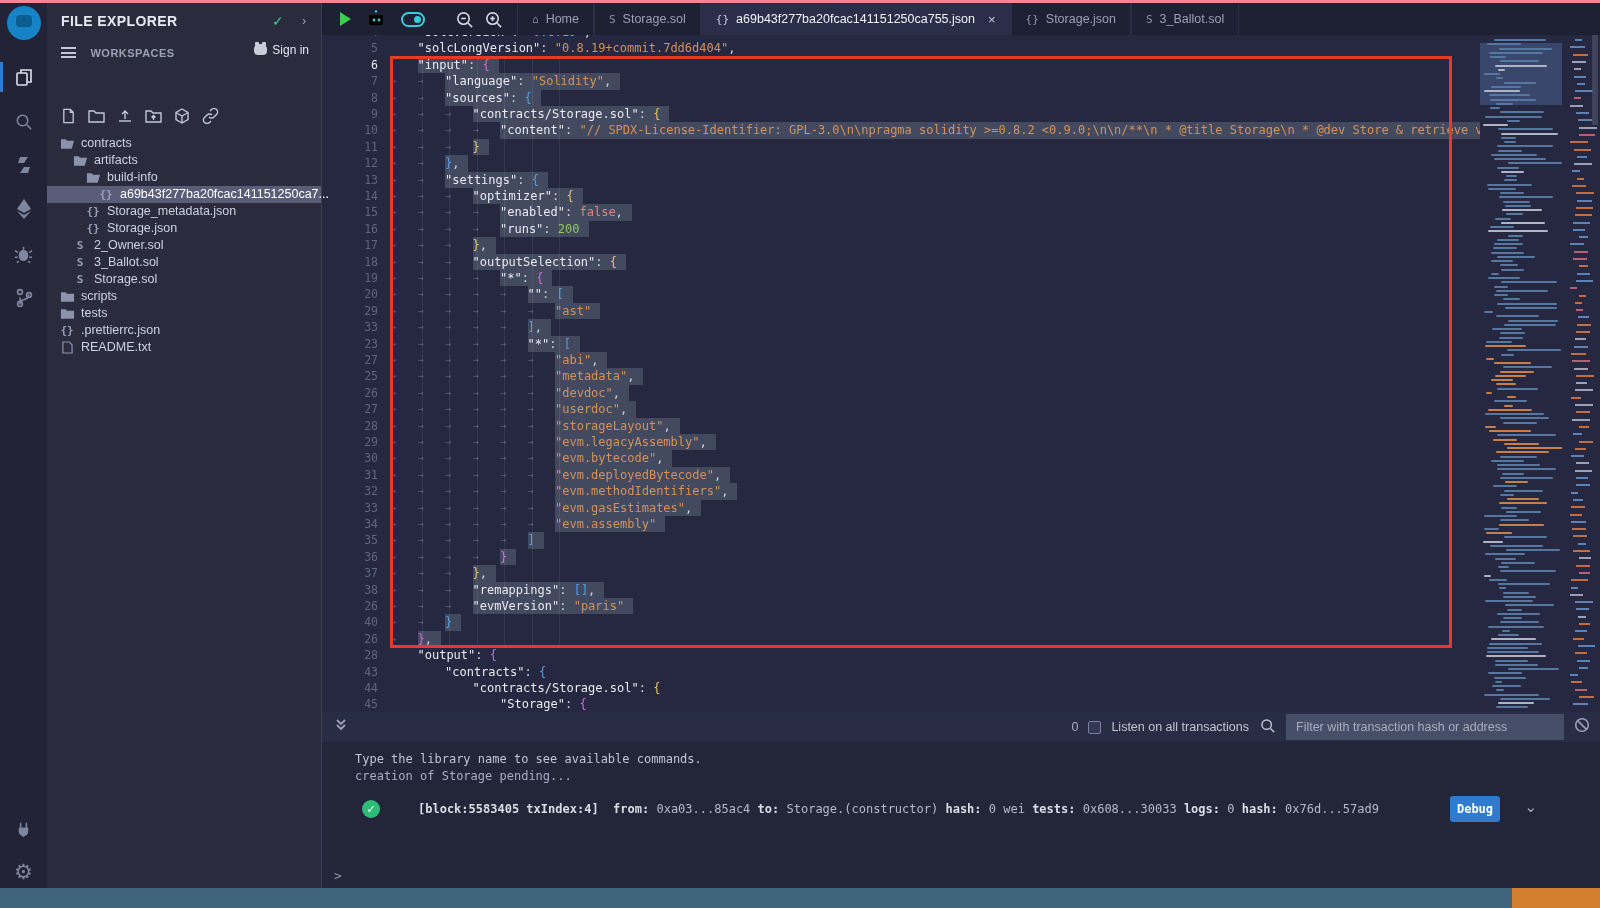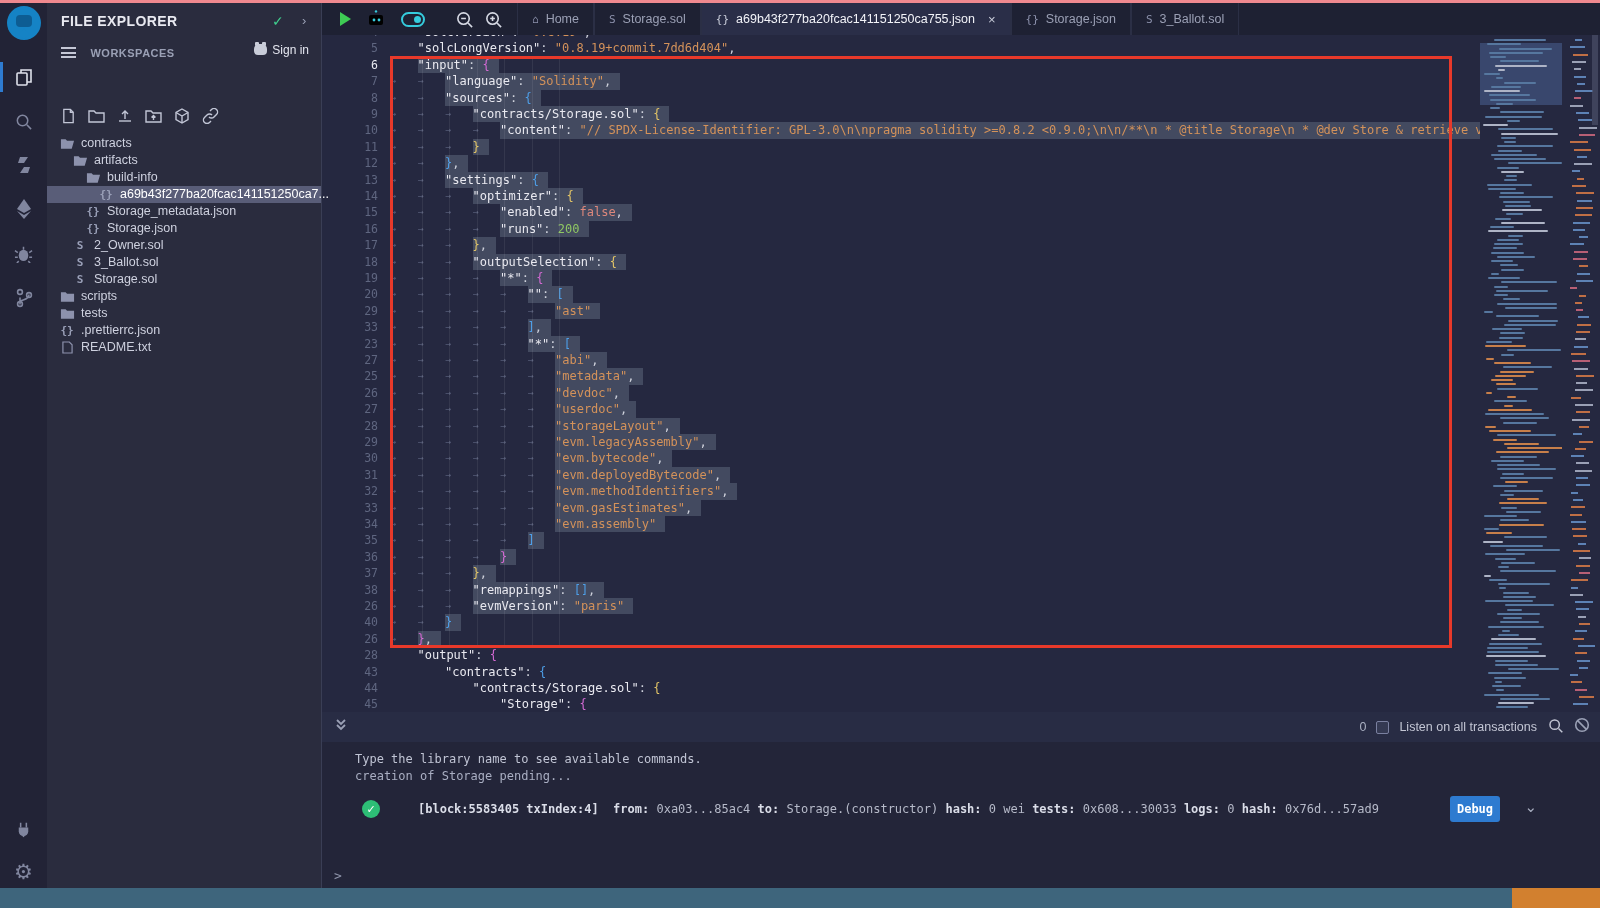--- a/index.html
+++ b/index.html
@@ -655,20 +655,21 @@
           </svg></span>
       <div class="term-right">
         <span class="tx-count">0</span>
         <span class="chk"></span>
         <span class="listen">Listen on all transactions</span>
         <span class="srch">
           <svg width="17" height="17" viewBox="0 0 20 20">
               <circle cx="9" cy="9" r="5.5"></circle>
               <path d="M13.5 13.5L18 18"></path>
             </svg></span>
+        <input class="filter" placeholder="Filter with transaction hash or address" style="">
         <span class="ban">
           <svg width="16" height="16" viewBox="0 0 16 16">
               <circle cx="8" cy="8" r="6.3"></circle>
               <path d="M3.6 3.6l8.8 8.8"></path>
             </svg></span>
       </div>
     </div>
     <div class="tmsg tmsg1">Type the library name to see available commands.</div>
     <div class="tmsg tmsg2">creation of Storage pending...</div>
     <div class="txrow">

